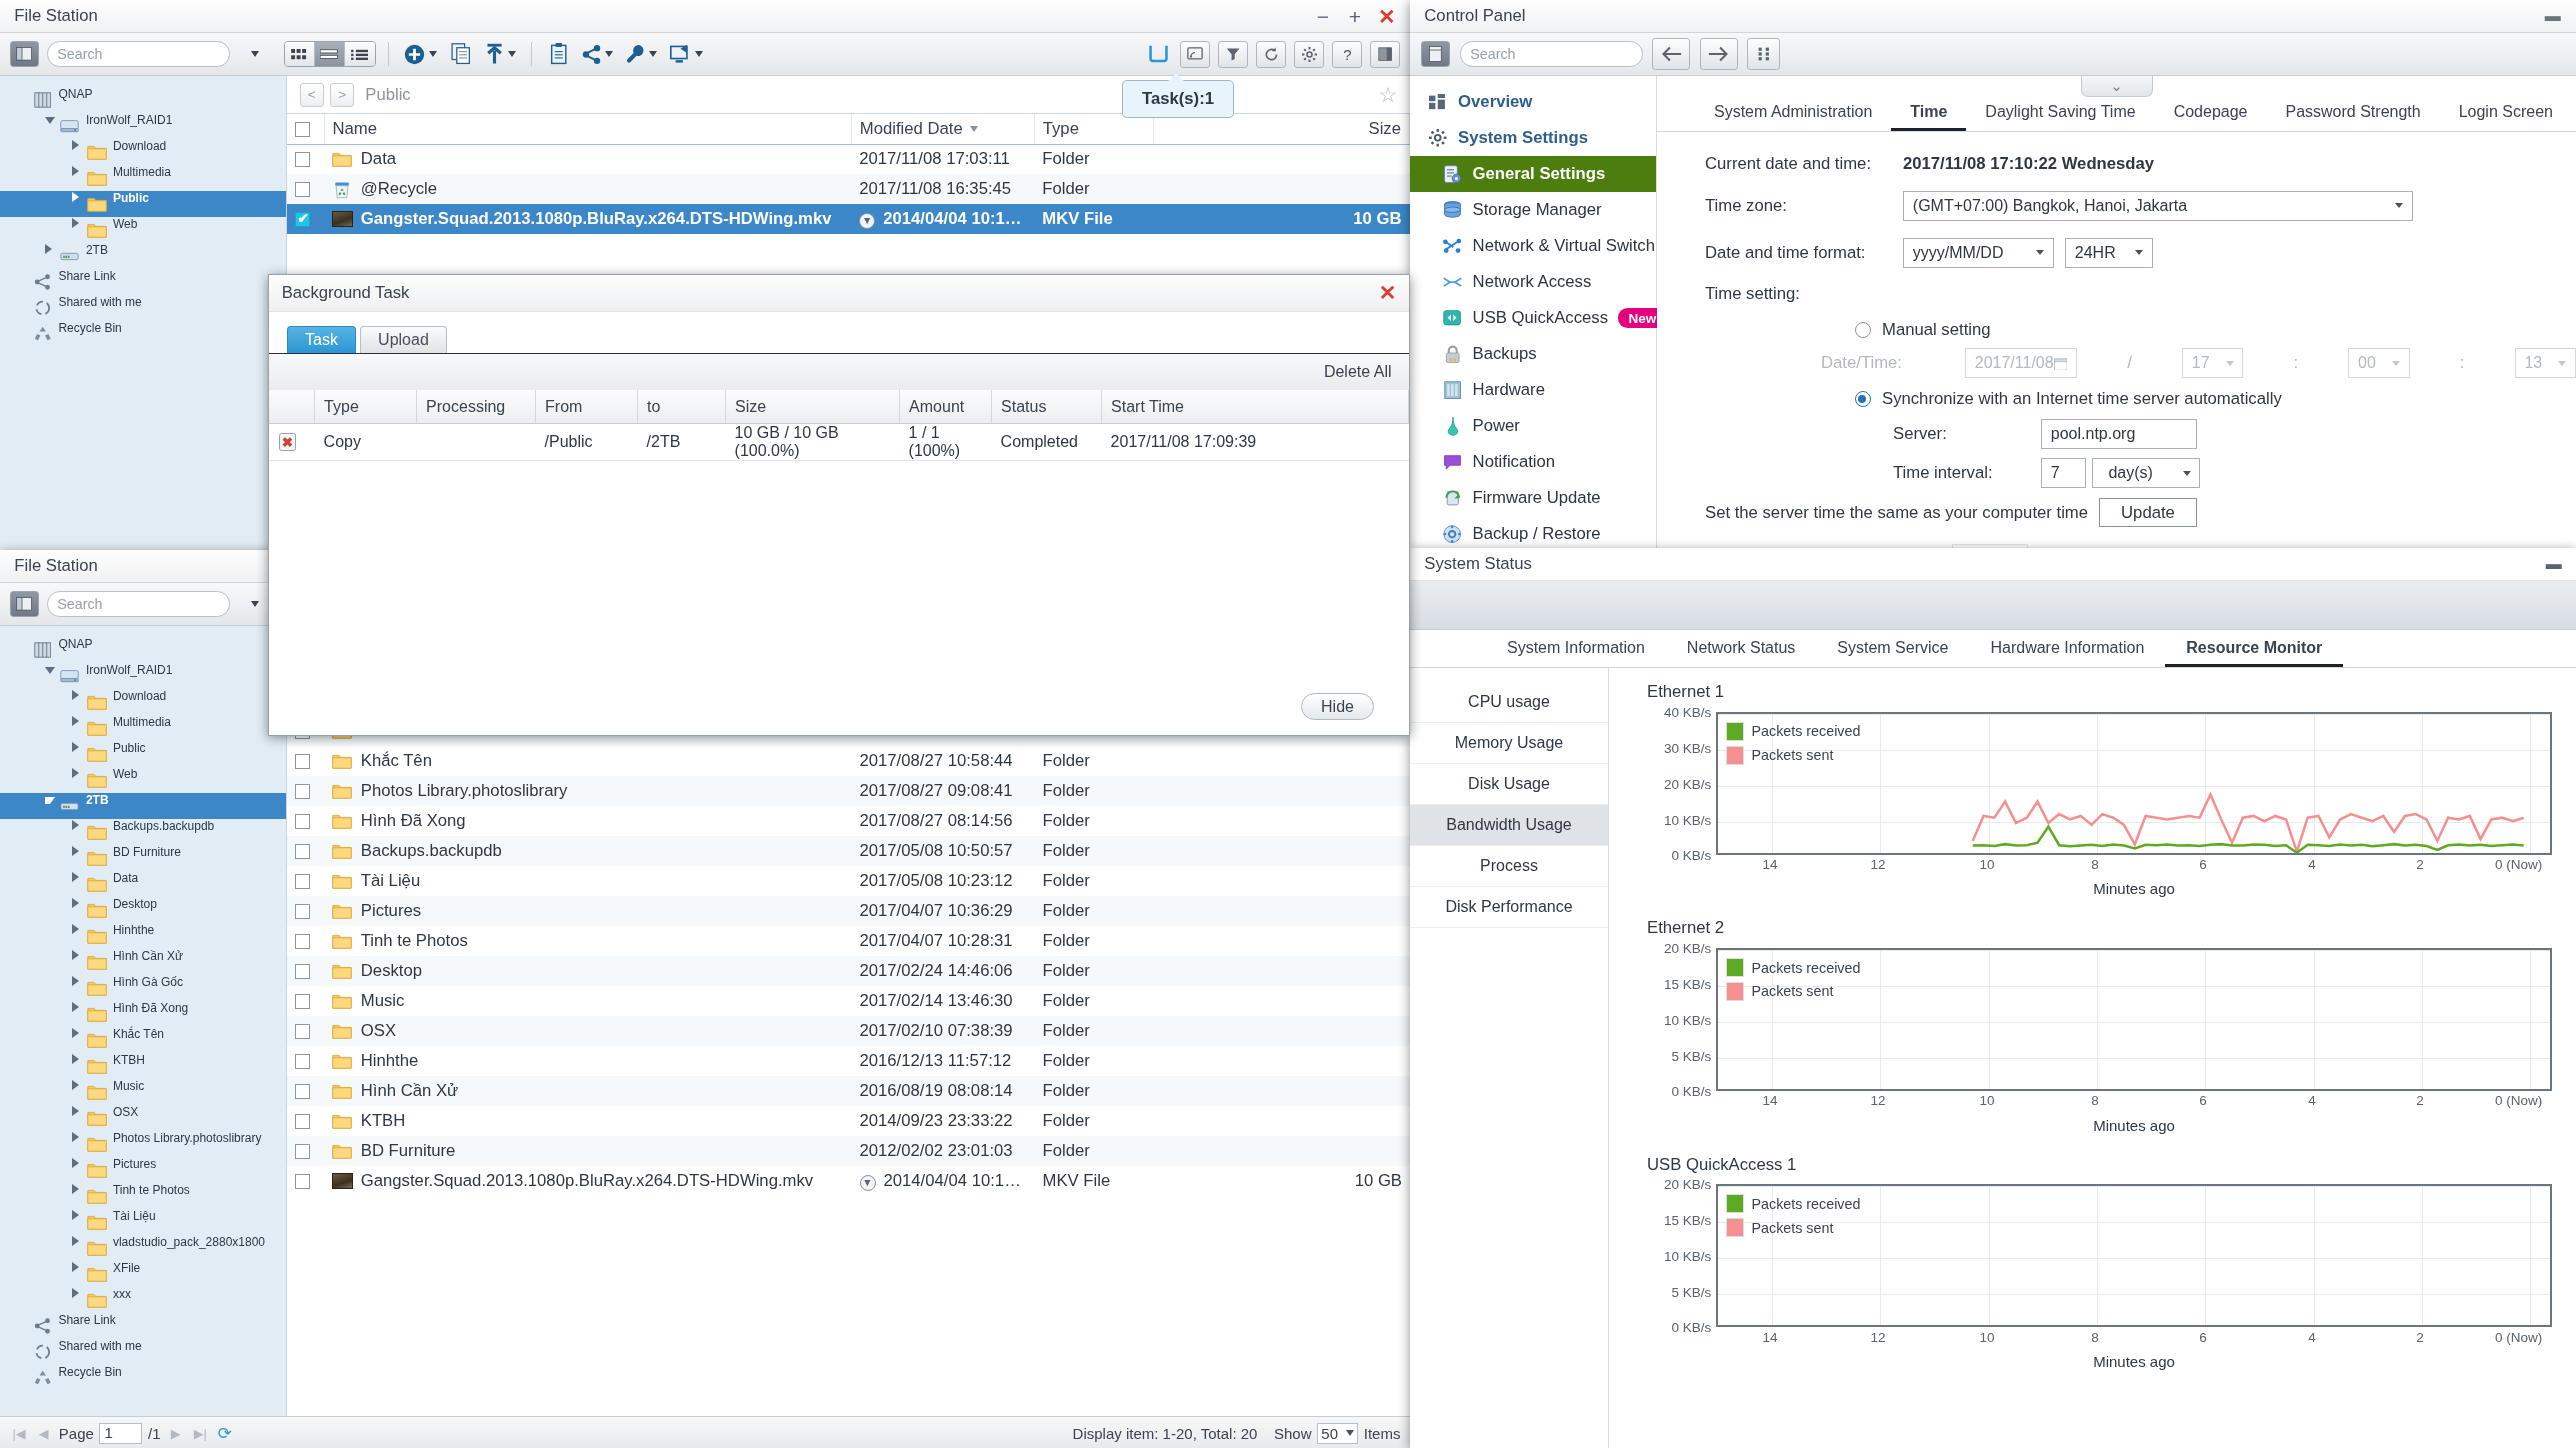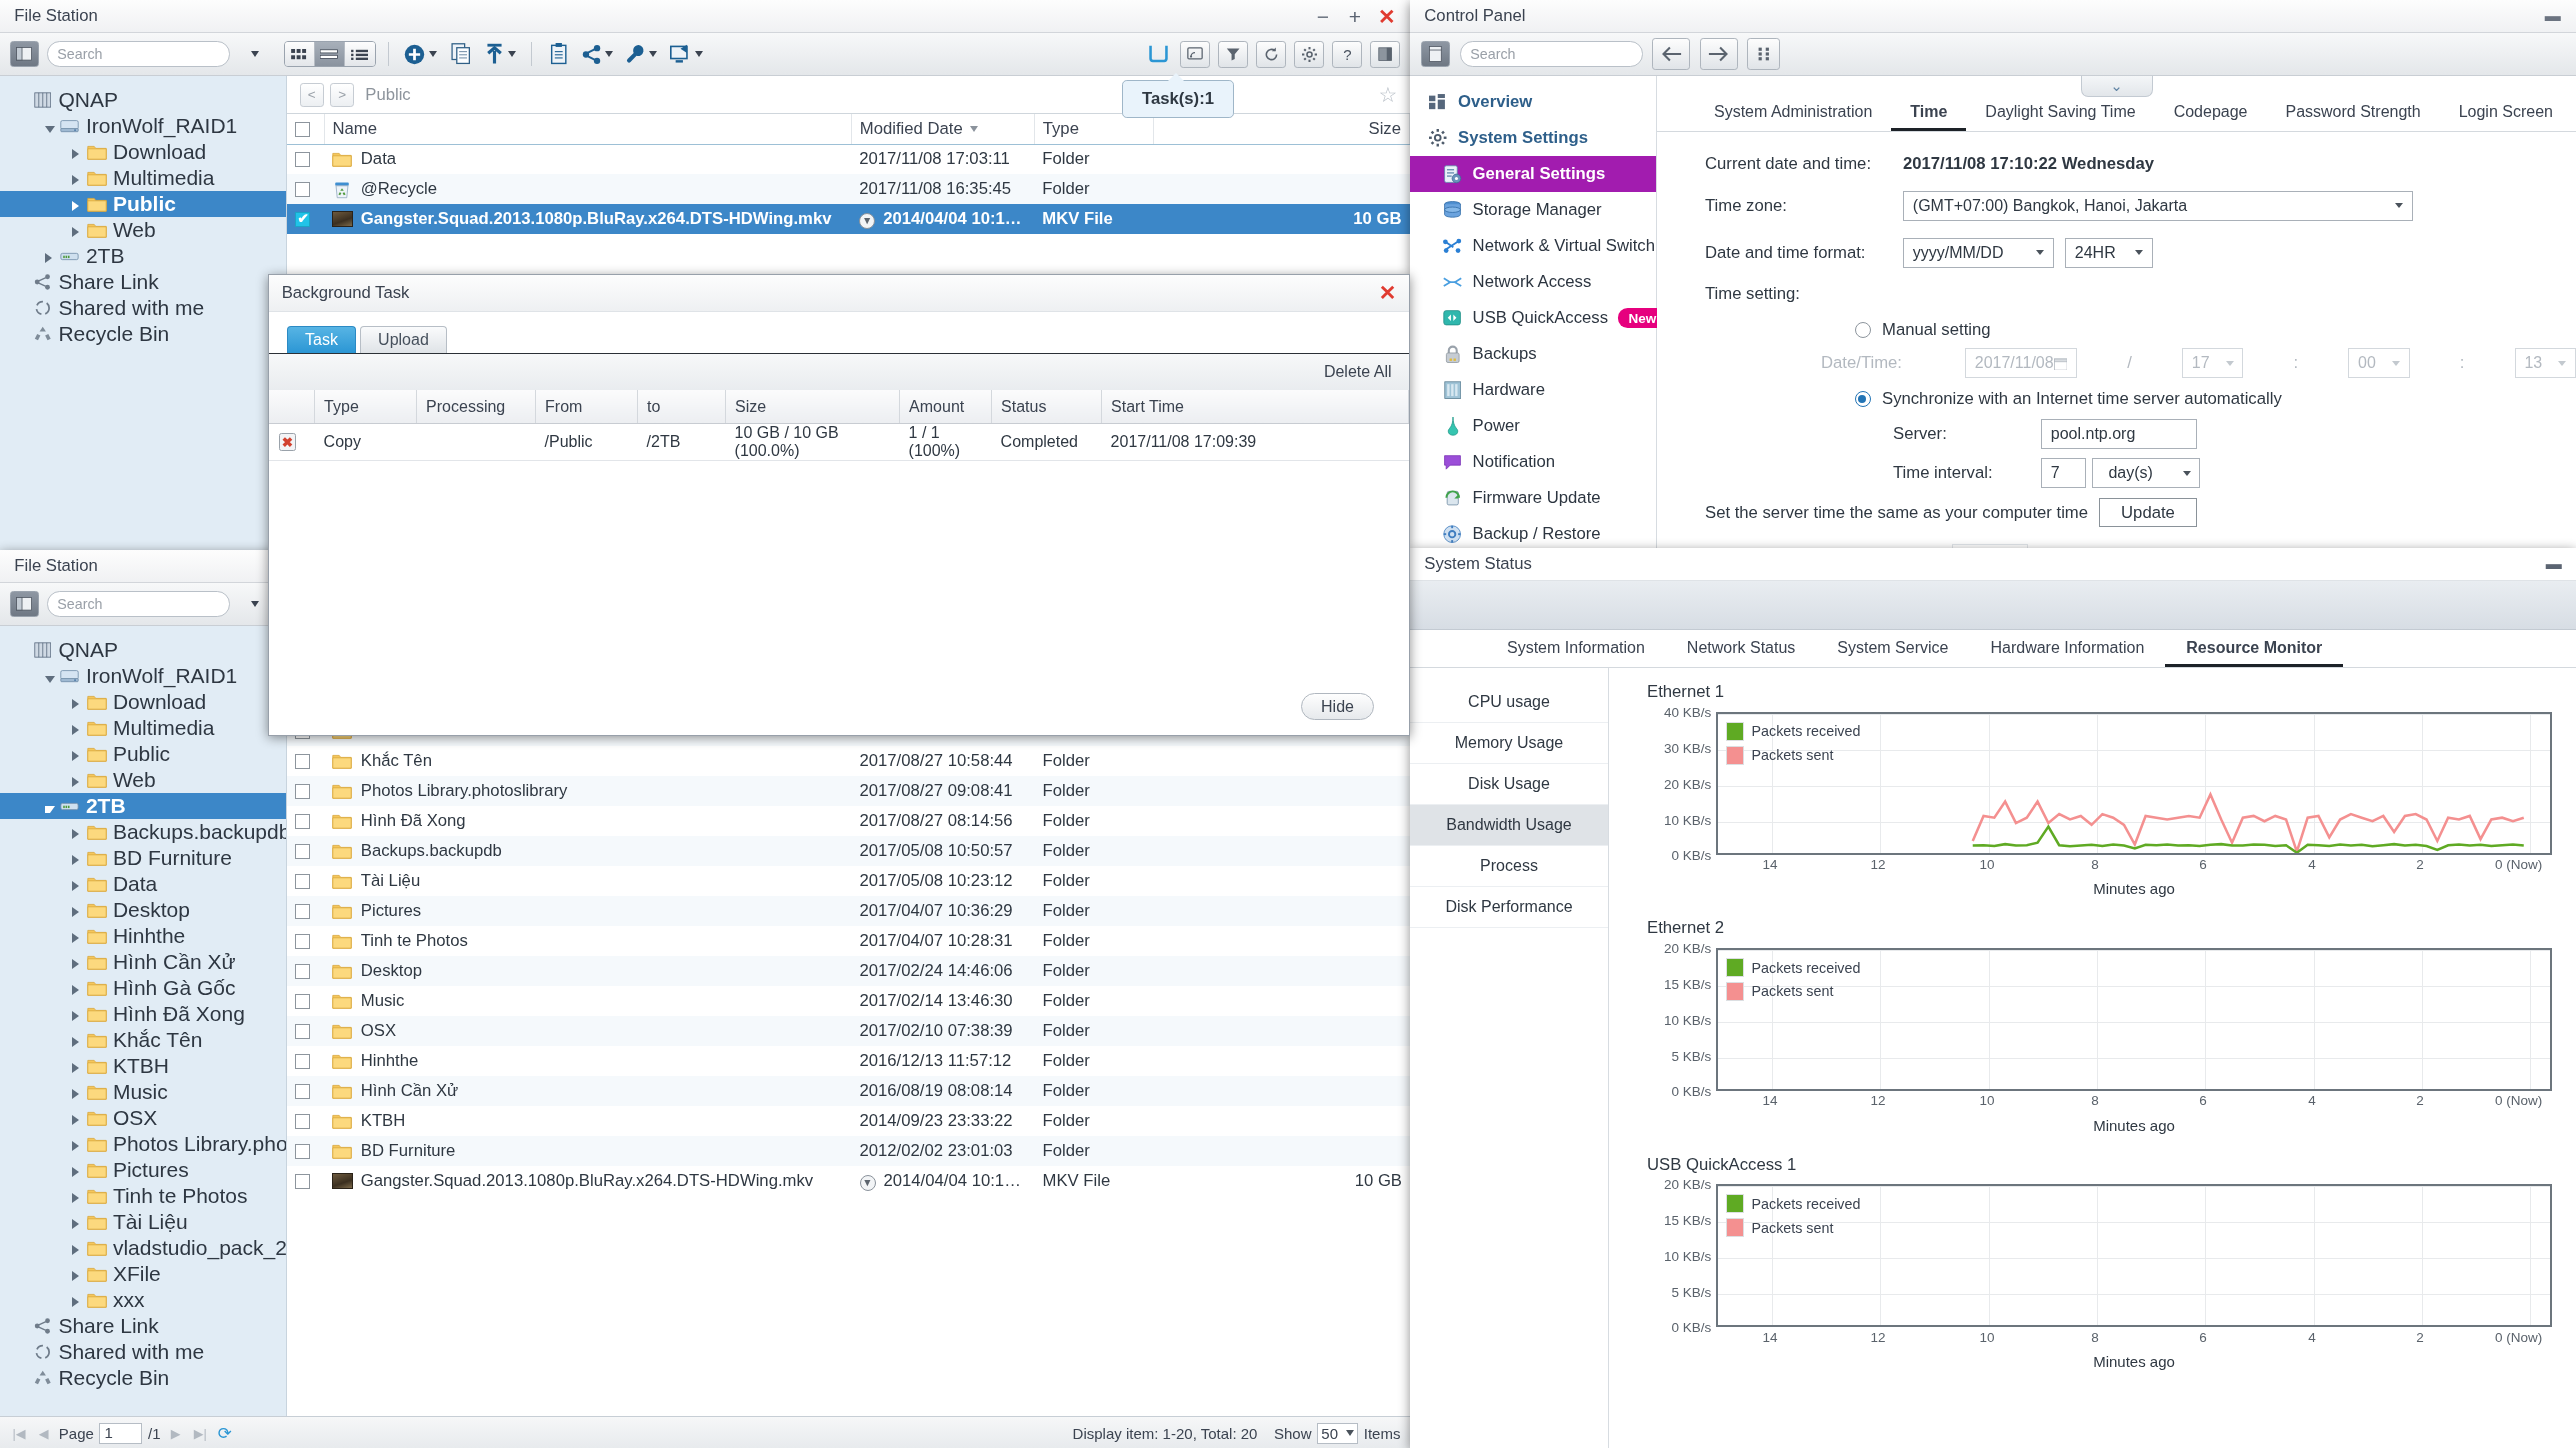--- a/index.html
+++ b/index.html
@@ -62,21 +62,21 @@
   .rbtn { width:30px;height:27px;border:0.8px solid #aeb5bd;border-radius:3.2px;
           background:linear-gradient(180deg,#fdfdfd,#e0e4e8);
           display:flex;align-items:center;justify-content:center;cursor:pointer;font-size:15px;color:#4a5360; }
 
   
   .fs-body { display:flex; height:calc(100% - 76px); }
   .fs-tree {
     width:287px; background:#e1ecf5; border-right:0.8px solid #c8d4de;
     overflow:hidden; padding-top:11px; flex:none;
   }
-  .tr-row { display:flex;align-items:center;height:26px;font-size:21px;color:#2e3742;cursor:pointer;
+  .tr-row { display:flex;height:26px;font-size:12px;color:#2e3742;cursor:pointer;
             padding-right:4.8px; white-space:nowrap; }
   .tr-row.sel { background:#3c87c8; color:#fff; font-weight:bold; }
   .tw { width:14.3px; flex:none; }
   .twx { display:inline-block;width:0;height:0;border-top:5.6px solid transparent;
          border-bottom:5.6px solid transparent;border-left:7.2px solid #5f6e7e; }
   .twx.open { border-left:5.6px solid transparent;border-right:5.6px solid transparent;
               border-top:7.2px solid #5f6e7e;border-bottom:0; }
   .tr-row.sel .twx { border-left-color:#fff; }
   .tr-row.sel .twx.open { border-top-color:#fff; }
   .ti { width:21px;flex:none;display:flex;align-items:center;justify-content:center;margin-right:5.6px; }
@@ -152,21 +152,21 @@
              display:flex;align-items:center;justify-content:center;cursor:pointer; }
 
   
   .cp-toolbar { height:43px;display:flex;align-items:center;gap:9.6px;padding:0 11px;
                 background:linear-gradient(180deg,#f7f8f9 0%,#e4e7ea 100%);
                 border-bottom:0.8px solid #c9ced4; }
   .cp-body { display:flex; }
   .cp-nav { width:247px;flex:none;border-right:0.8px solid #d7dce1;background:#fff;padding-top:8px; }
   .cp-item { display:flex;align-items:center;height:36px;padding-left:17.5px;gap:9.6px;
              font-size:16.7px;color:#2c3540;cursor:pointer;white-space:nowrap; }
-  .cp-item.sel { background:#a21caf;color:#fff;font-weight:bold; }
+  .cp-item.sel { background:#4d7c0f;color:#fff;font-weight:bold; }
   .cp-item.head { color:#2e5f8a; font-weight:bold; }
   .cpico { width:21px;height:21px;flex:none;display:flex;align-items:center;justify-content:center; }
   .newbadge { margin-left:auto;margin-right:16px;background:#e6007e;color:#fff;font-size:13.5px;
               font-weight:bold;padding:2.4px 11px;border-radius:9.6px; }
   .cp-content { flex:1;min-width:0;background:#fff;position:relative; }
   .cp-pulltab { position:absolute;left:50%;top:0;transform:translateX(-50%);
                 width:72px;height:21px;border:0.8px solid #c3cad2;border-top:0;border-radius:0 0 7.2px 7.2px;
                 background:linear-gradient(180deg,#f4f6f8,#e2e6ea);
                 display:flex;align-items:center;justify-content:center;color:#5f83a3;font-size:15px;cursor:pointer; }
   .cp-tabs { display:flex;gap:0;padding:27px 0 0 38px;border-bottom:0.8px solid #d4d9de; }

